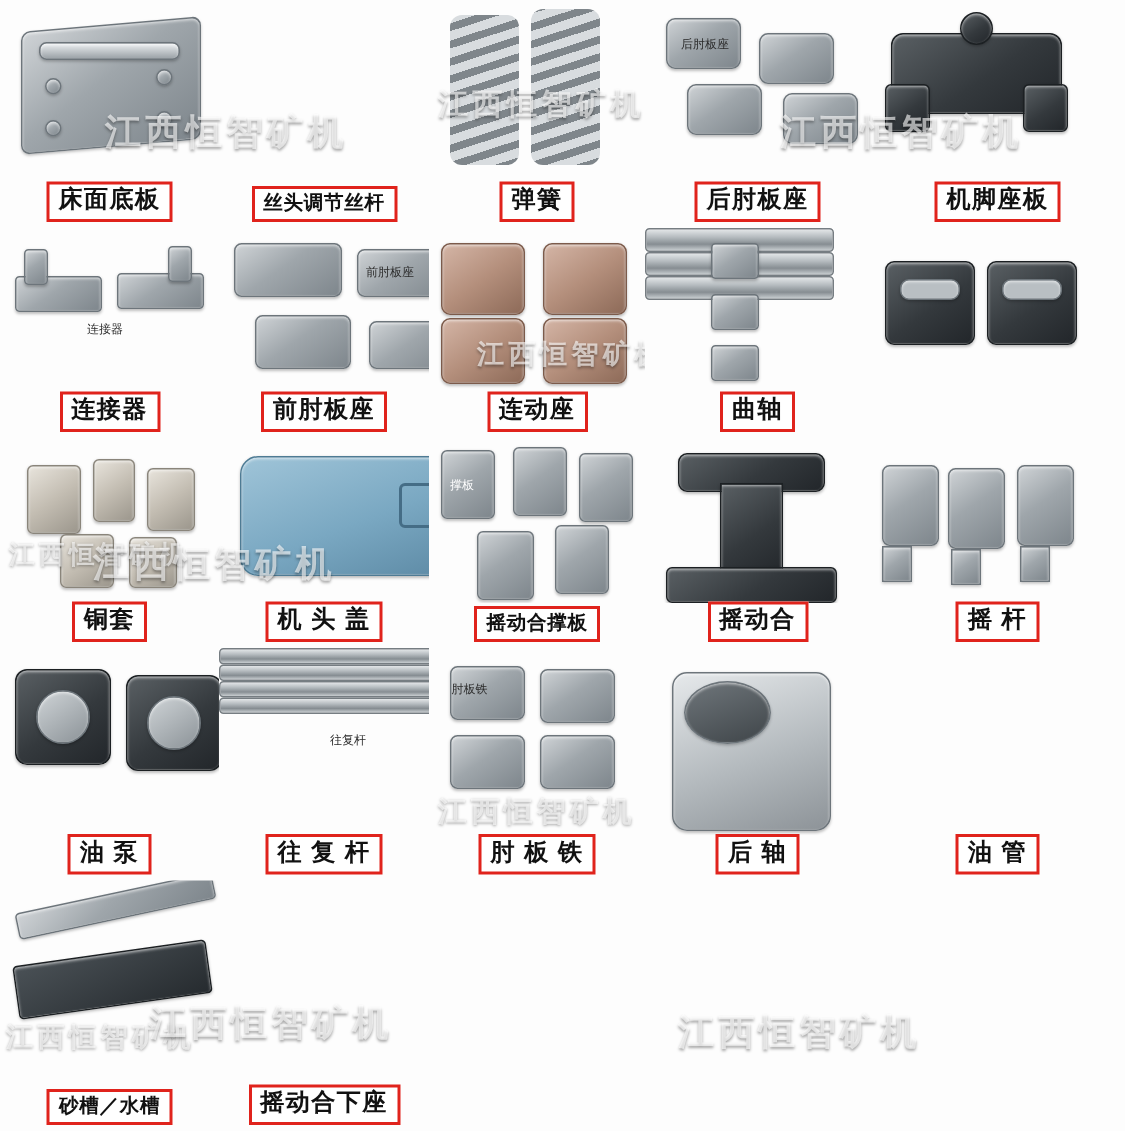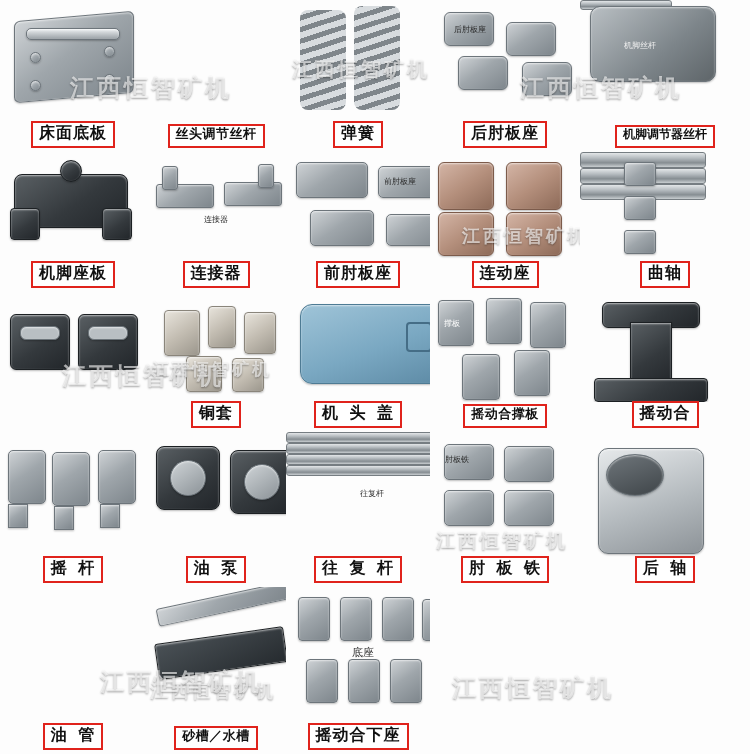--- a/index.html
+++ b/index.html
@@ -28,21 +28,20 @@
   }
   .cell {
     position: relative;
     box-sizing: border-box;
     overflow: hidden;
     display: flex;
     flex-direction: column;
     align-items: center;
     justify-content: flex-end;
     padding-bottom: 4px;
-    font-family: Liberation Mono, monospace;
   }
   .photo {
     position: absolute;
     left: 0; right: 0; top: 0;
     bottom: 30px;
     overflow: hidden;
   }
   .label {
     position: relative;
     z-index: 5;
@@ -147,28 +146,20 @@
       <div class="photo">
         <div class="pt round" style="left:14px;top:12px;width:48px;height:32px;"></div>
         <div class="pt round" style="left:76px;top:22px;width:48px;height:32px;"></div>
         <div class="pt round" style="left:28px;top:56px;width:48px;height:32px;"></div>
         <div class="pt round" style="left:92px;top:62px;width:48px;height:32px;"></div>
         <div class="tiny-cap" style="left:24px;top:24px;">后肘板座</div>
       </div>
       <div class="label">后肘板座</div>
     </div>
 
-    <div class="cell">
-      <div class="photo">
-        <div class="pt" style="left:10px;top:6px;width:124px;height:74px;border-radius:10px;background:linear-gradient(140deg,#b9bfc3,#7d858a 60%,#5e6569);"></div>
-        <div class="rod" style="left:26px;top:24px;width:90px;height:8px;"></div>
-        <div class="tiny-cap" style="left:44px;top:40px;color:#f0f0f0;">机脚丝杆</div>
-      </div>
-      <div class="label xs">机脚调节器丝杆</div>
-    </div>
 
     <div class="cell">
       <div class="photo">
         <div class="pt dark" style="left:14px;top:22px;width:112px;height:52px;border-radius:8px;"></div>
         <div class="pt dark" style="left:10px;top:56px;width:28px;height:30px;border-radius:4px;"></div>
         <div class="pt dark" style="left:102px;top:56px;width:28px;height:30px;border-radius:4px;"></div>
         <div class="pt dark circle" style="left:60px;top:8px;width:20px;height:20px;"></div>
       </div>
       <div class="label">机脚座板</div>
     </div>
@@ -329,30 +320,20 @@
     <div class="cell">
       <div class="photo">
         <div class="pt" style="left:10px;top:8px;width:132px;height:16px;transform:rotate(-12deg);border-radius:3px;"></div>
         <div class="pt dark" style="left:10px;top:48px;width:128px;height:34px;transform:rotate(-8deg);border-radius:3px;background:linear-gradient(160deg,#4a5156,#262b2f);"></div>
         <div class="wm" style="left:4px;top:92px;font-size:18px;">江西恒智矿机</div>
       </div>
       <div class="label sm">砂槽／水槽</div>
     </div>
 
     <div class="cell">
-      <div class="photo">
-        <div class="pt" style="left:12px;top:10px;width:30px;height:42px;border-radius:4px;"></div>
-        <div class="pt" style="left:54px;top:10px;width:30px;height:42px;border-radius:4px;"></div>
-        <div class="pt" style="left:96px;top:10px;width:30px;height:42px;border-radius:4px;"></div>
-        <div class="pt" style="left:136px;top:12px;width:26px;height:40px;border-radius:4px;"></div>
-        <div class="pt" style="left:20px;top:72px;width:30px;height:42px;border-radius:4px;"></div>
-        <div class="pt" style="left:62px;top:72px;width:30px;height:42px;border-radius:4px;"></div>
-        <div class="pt" style="left:104px;top:72px;width:30px;height:42px;border-radius:4px;"></div>
-        <div class="tiny-cap" style="left:66px;top:58px;font-size:11px;">底座</div>
-      </div>
       <div class="label">摇动合下座</div>
     </div>
 
   </div>
 
   <div class="wm" style="left:70px;top:72px;font-size:24px;">江西恒智矿机</div>
   <div class="wm" style="left:520px;top:72px;font-size:24px;">江西恒智矿机</div>
   <div class="wm" style="left:62px;top:360px;font-size:24px;">江西恒智矿机</div>
   <div class="wm" style="left:100px;top:666px;font-size:24px;">江西恒智矿机</div>
   <div class="wm" style="left:452px;top:672px;font-size:24px;">江西恒智矿机</div>

